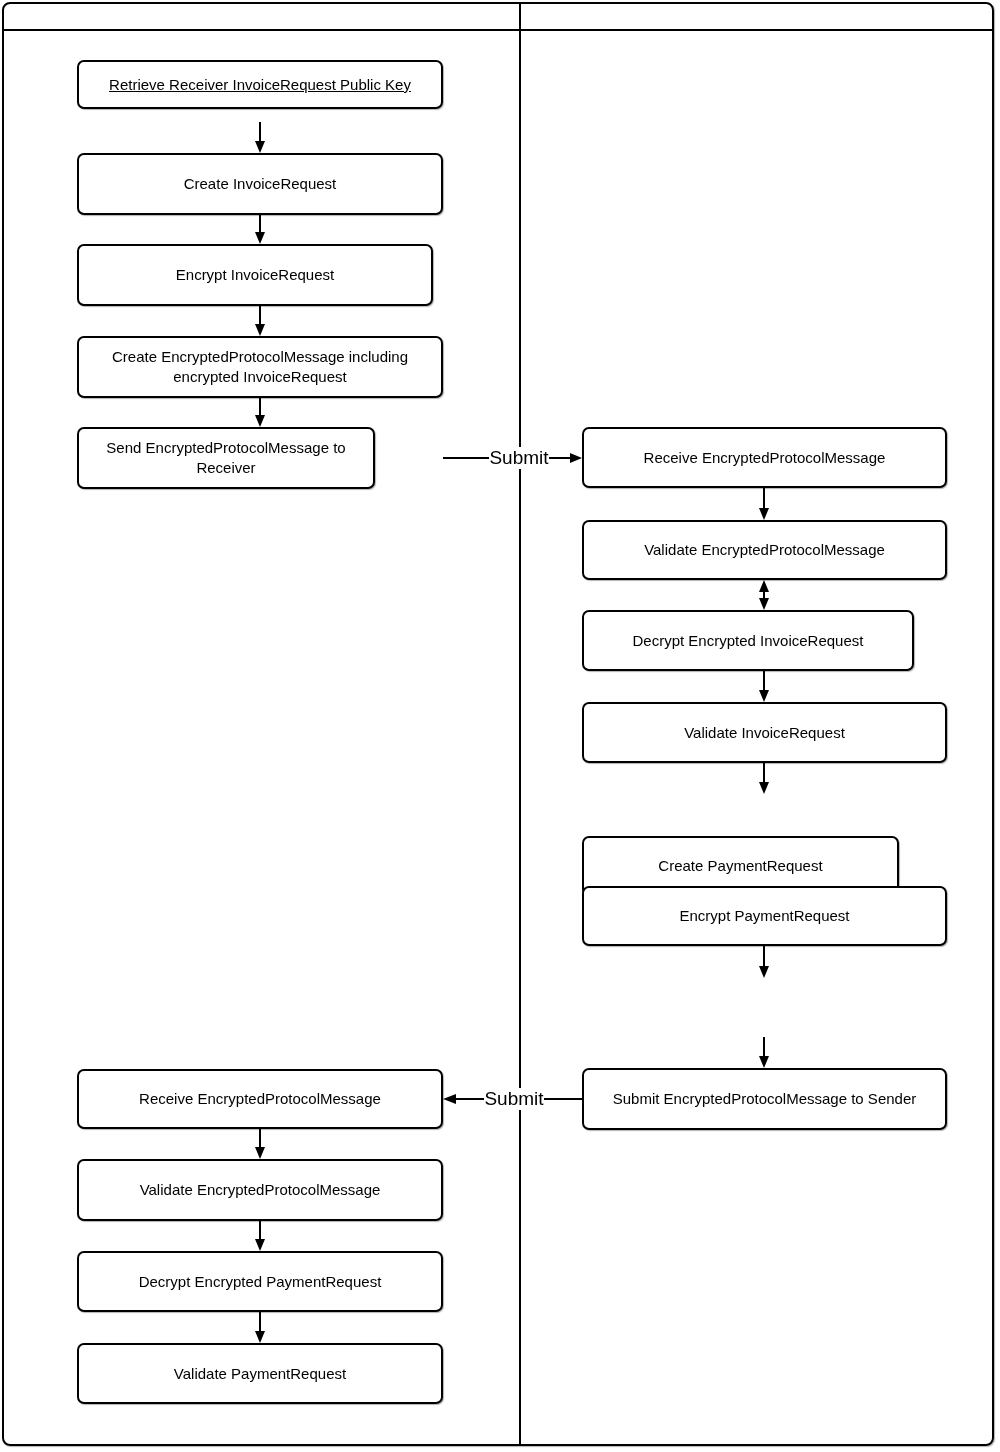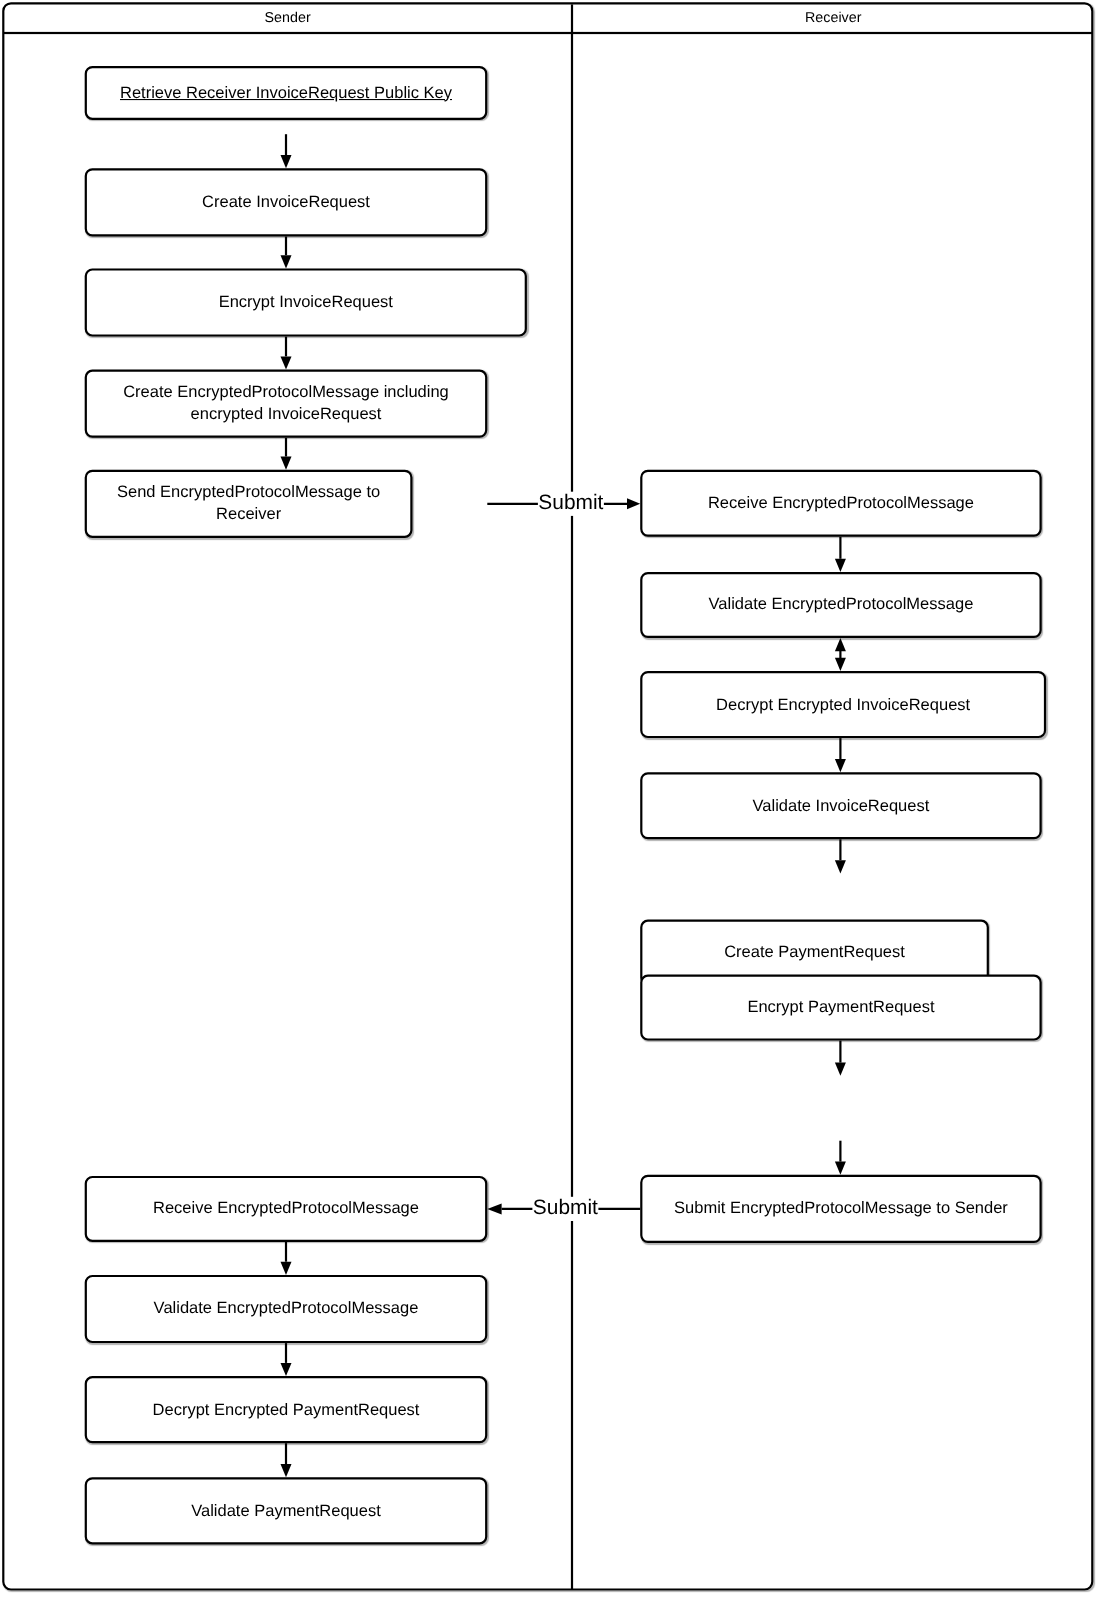--- a/index.html
+++ b/index.html
@@ -85,22 +85,20 @@
   }
 </style>
 </head>
 <body>
 
 <div class="canvas">
 
   <div class="frame"></div>
   <div class="lane-divider"></div>
   <div class="header-separator"></div>
-  <div class="lane-title sender">Sender</div>
-  <div class="lane-title receiver">Receiver</div>
 
   <svg class="edges" viewBox="0 0 1000 1452">
 
     <g>
       <line x1="260" y1="122" x2="260" y2="141"></line>
         <polygon points="255,141 265,141 260,153"></polygon>
     </g>
     <g>
       <line x1="260" y1="215" x2="260" y2="232"></line>
         <polygon points="255,232 265,232 260,244"></polygon>
@@ -166,27 +164,27 @@
       <line x1="260" y1="1312" x2="260" y2="1331"></line>
         <polygon points="255,1331 265,1331 260,1343"></polygon>
     </g>
   </svg>
 
   <div class="edge-label" style="left:489px; top:447px; width:60px;">Submit</div>
   <div class="edge-label" style="left:484px; top:1088px; width:60px;">Submit</div>
 
   <div class="node" style="left:77px; top:60px;  width:366px; height:49px;text-decoration:underline;">Retrieve Receiver InvoiceRequest Public Key</div>
   <div class="node" style="left:77px; top:153px; width:366px; height:62px;">Create InvoiceRequest</div>
-  <div class="node" style="left:77px; top:244px; width:402px; height:62px;">Encrypt InvoiceRequest</div>
+  <div class="node" style="left:77px; top:244px; width:356px; height:62px;">Encrypt InvoiceRequest</div>
   <div class="node" style="left:77px; top:336px; width:366px; height:62px;">Create EncryptedProtocolMessage including encrypted InvoiceRequest</div>
   <div class="node" style="left:77px; top:427px; width:298px; height:62px;">Send EncryptedProtocolMessage to Receiver</div>
 
   <div class="node" style="left:582px; top:427px; width:365px; height:61px;">Receive EncryptedProtocolMessage</div>
   <div class="node" style="left:582px; top:520px; width:365px; height:60px;">Validate EncryptedProtocolMessage</div>
-  <div class="node" style="left:582px; top:610px; width:369px; height:61px;">Decrypt Encrypted InvoiceRequest</div>
+  <div class="node" style="left:582px; top:610px; width:332px; height:61px;">Decrypt Encrypted InvoiceRequest</div>
   <div class="node" style="left:582px; top:702px; width:365px; height:61px;">Validate InvoiceRequest</div>
   <div class="node" style="left:582px; top:836px; width:317px; height:60px;">Create PaymentRequest</div>
   <div class="node" style="left:582px; top:886px; width:365px; height:60px;">Encrypt PaymentRequest</div>
   <div class="node" style="left:582px; top:1068px; width:365px; height:62px;">Submit EncryptedProtocolMessage to Sender</div>
 
   <div class="node" style="left:77px; top:1069px; width:366px; height:60px;">Receive EncryptedProtocolMessage</div>
   <div class="node" style="left:77px; top:1159px; width:366px; height:62px;">Validate EncryptedProtocolMessage</div>
   <div class="node" style="left:77px; top:1251px; width:366px; height:61px;">Decrypt Encrypted PaymentRequest</div>
   <div class="node" style="left:77px; top:1343px; width:366px; height:61px;">Validate PaymentRequest</div>
 

